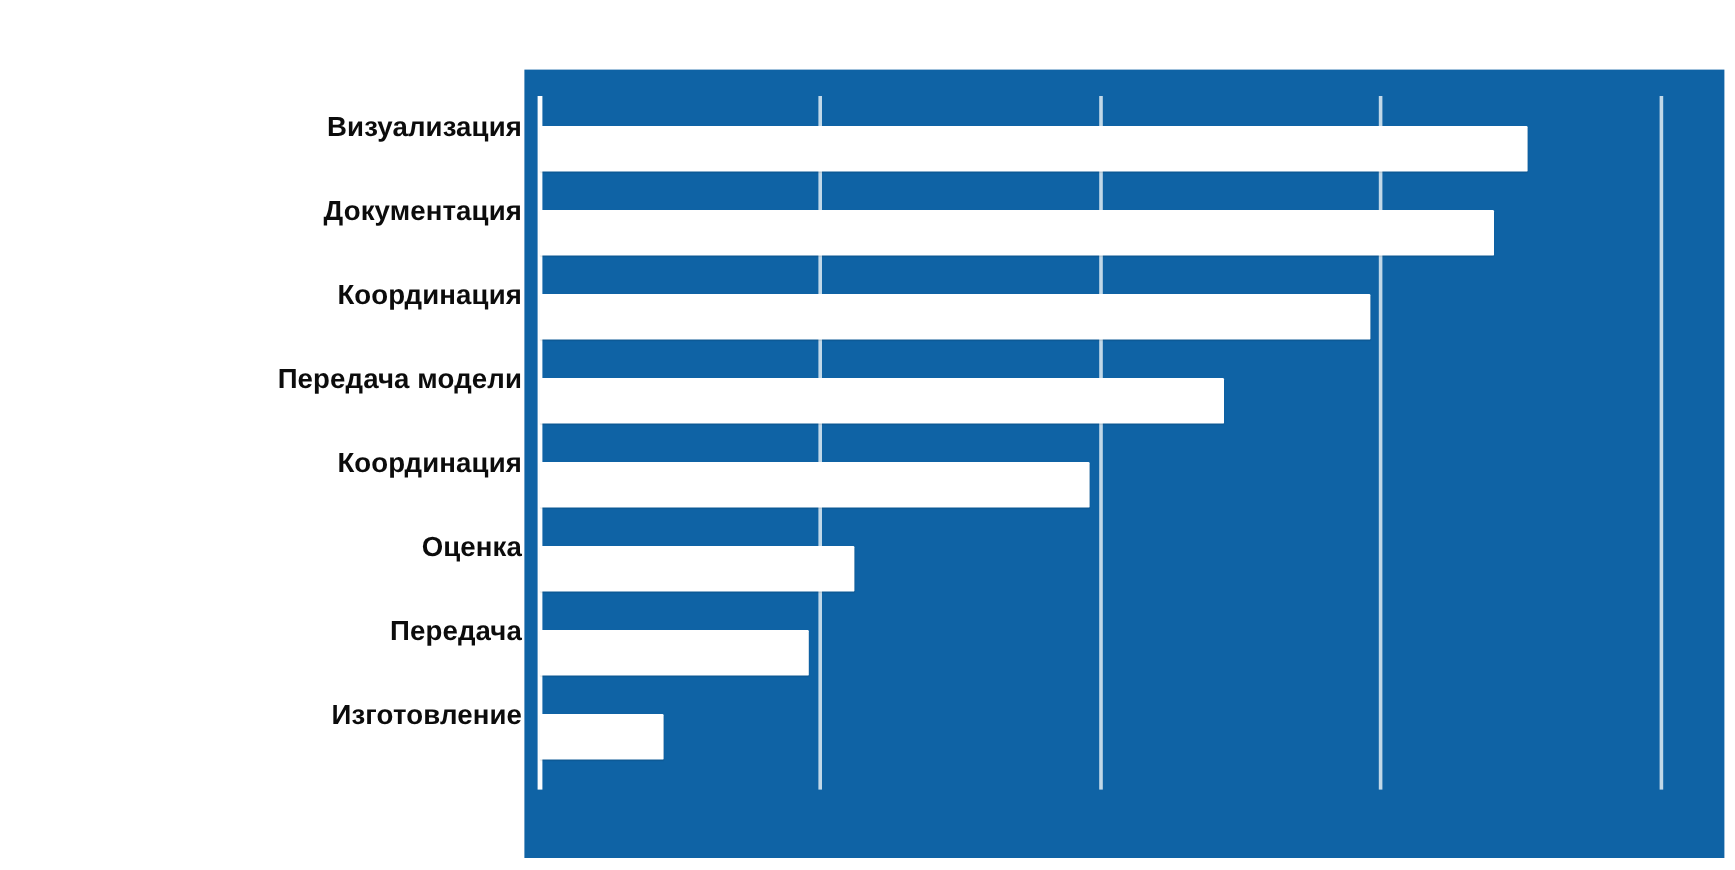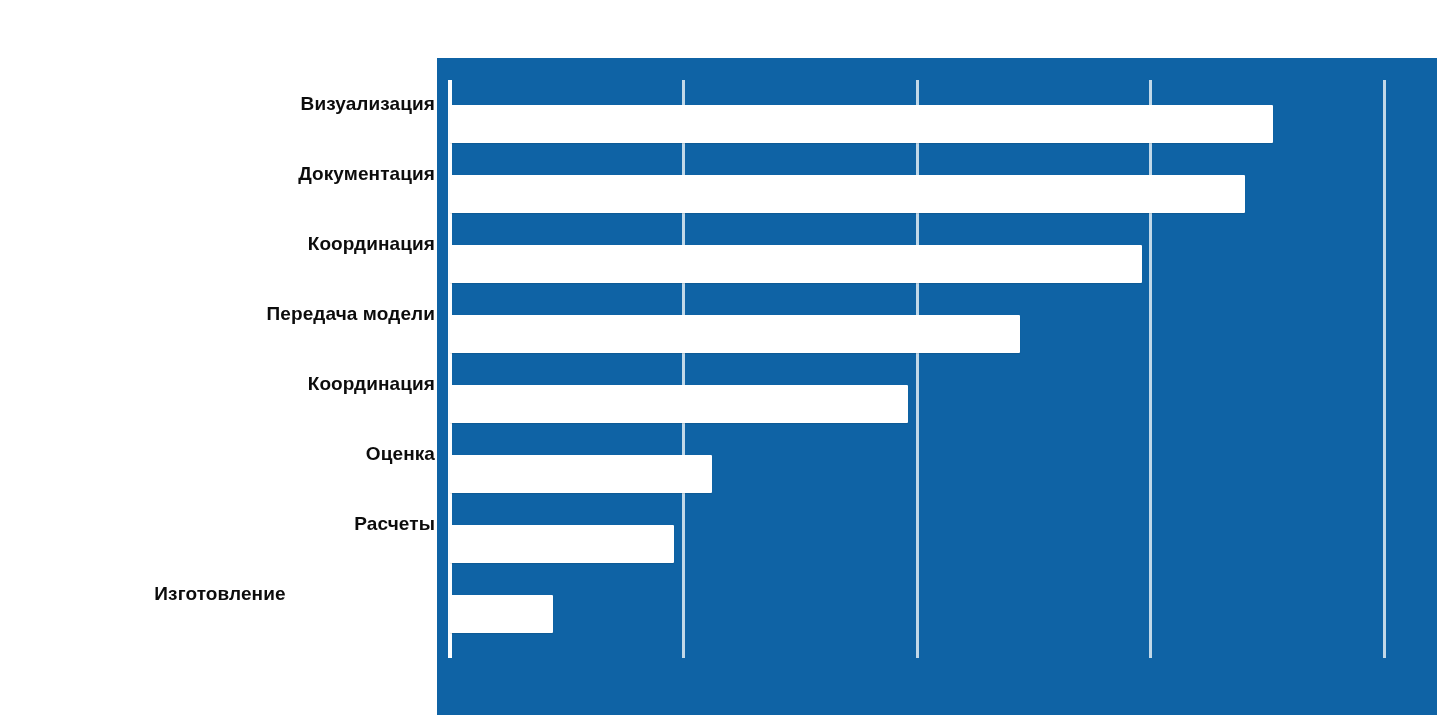--- a/index.html
+++ b/index.html
@@ -29,21 +29,21 @@
     top: 58px;
     width: 437px;
     height: 657px;
     z-index: 3;
   }
   .cat-label {
     position: absolute;
     right: 2px;
     width: 430px;
     text-align: right;
-    font-size: 19px;
+    font-size: 23px;
     font-weight: bold;
     color: #0c0c0c;
     line-height: 1;
     white-space: nowrap;
     letter-spacing: 0.1px;
   }
 
   
   #plot-panel {
     position: absolute;
@@ -84,22 +84,22 @@
 
 <div id="chart-root">
 
   <div id="category-axis">
     <div class="cat-label" style="top:36px;">Визуализация</div>
     <div class="cat-label" style="top:106px;">Документация</div>
     <div class="cat-label" style="top:176px;">Координация</div>
     <div class="cat-label" style="top:316px;">Координация</div>
     <div class="cat-label" style="top:246px;">Передача модели</div>
     <div class="cat-label" style="top:386px;">Оценка</div>
-    <div class="cat-label" style="top:456px;">Расчеты</div>
-    <div class="cat-label" style="top:526px;text-align:center;">Изготовление</div>
+    <div class="cat-label" style="top:456px;">Передача</div>
+    <div class="cat-label" style="top:526px;">Изготовление</div>
   </div>
 
   <div id="plot-panel">
 
     <div class="gridline axis-zero" style="left:11px;"></div>
     <div class="gridline" style="left: 244.75px;"></div>
     <div class="gridline" style="left: 478.5px;"></div>
     <div class="gridline" style="left: 712.25px;"></div>
     <div class="gridline" style="left:946px;"></div>
 

